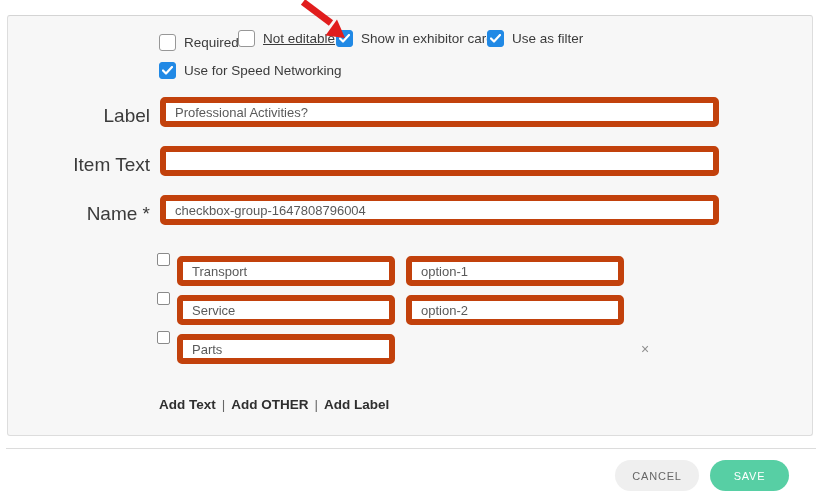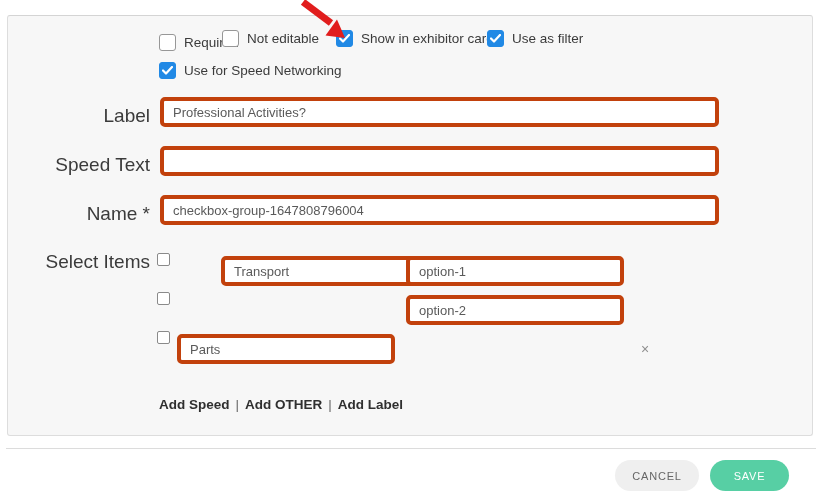--- a/index.html
+++ b/index.html
@@ -22,21 +22,21 @@
   .checkbox svg{display:none;}
   .checkbox.checked{background:#2189e5;border-color:#2189e5;}
   .checkbox.checked svg{display:block;}
   
   .caption{
     position:absolute;left:20px;width:130px;text-align:right;
     font-size:19px;color:#3b3b3b;white-space:nowrap;
   }
   .textinput{
     position:absolute;box-sizing:border-box;height:30px;background:#fff;
-    border:4px solid #c2410c;border-radius:5px;padding:0 9px;
+    border:6px solid #c2410c;border-radius:5px;padding:0 9px;
     font-family:"Liberation Sans", sans-serif;font-size:13px;color:#5a5a5a;outline:none;
   }
   .biginput{left:160px;width:559px;}
   
   .rowcheckbox{
     position:absolute;width:13px;height:13px;box-sizing:border-box;background:#fff;
     border:1px solid #8a8a8a;border-radius:2px;
   }
   .optname{left:177px;width:218px;}
   .optvalue{left:406px;width:218px;}
@@ -64,21 +64,21 @@
 
   <div class="panel"></div>
 
   <div class="cbgroup" style="left:159px;top:34px;">
     <span class="checkbox">
       
     </span>
     <span class="label">Required</span>
   </div>
 
-  <div class="cbgroup" style="left:222px;top:30px;">
+  <div class="cbgroup" style="left:238px;top:30px;text-decoration:underline;">
     <span class="checkbox">
       
     </span>
     <span class="label">Not editable</span>
   </div>
 
   <div class="cbgroup" style="left:336px;top:30px;">
     <span class="checkbox checked">
       <svg width="11" height="9" viewBox="0 0 11 9">
           <polyline points="1,4.5 4,7.5 10,1" fill="none" stroke="#fff" stroke-width="2.2" stroke-linecap="round" stroke-linejoin="round"></polyline>
@@ -106,40 +106,40 @@
   </div>
 
   <svg class="arrow" viewBox="0 0 54 40">
     <line x1="6" y1="2" x2="34" y2="23" stroke="#e11d1d" stroke-width="7"></line>
     <polygon points="48,38 28.5,35.5 40,19.5" fill="#e11d1d"></polygon>
   </svg>
 
   <div class="caption" style="top:105px;">Label</div>
   <input class="textinput biginput" style="top: 97px;" value="Professional Activities?">
 
-  <div class="caption" style="top:154px;">Speed Text</div>
+  <div class="caption" style="top:154px;">Item Text</div>
   <input class="textinput biginput" style="top: 146px;" value="">
 
   <div class="caption" style="top:203px;">Name *</div>
   <input class="textinput biginput" style="top: 195px;" value="checkbox-group-1647808796004">
 
-  <div class="caption" style="top:251px;">Select Items</div>
 
   <span class="rowcheckbox" style="left:157px;top:253px;"></span>
-  <input class="textinput optname" style="top: 256px; margin-left: 44px;" value="Transport">
+  <input class="textinput optname" style="top: 256px;" value="Transport">
   <input class="textinput optvalue" style="top: 256px;" value="option-1">
 
   <span class="rowcheckbox" style="left:157px;top:292px;"></span>
+  <input class="textinput optname" style="top: 295px;" value="Service">
   <input class="textinput optvalue" style="top: 295px;" value="option-2">
 
   <span class="rowcheckbox" style="left:157px;top:331px;"></span>
   <input class="textinput optname" style="top: 334px;" value="Parts">
   <span class="remove-x" style="top:342px;">×</span>
 
   <div class="addlinks">
-    <span class="link">Add Speed</span><span class="sep">|</span><span class="link">Add OTHER</span><span class="sep">|</span><span class="link">Add Label</span>
+    <span class="link">Add Text</span><span class="sep">|</span><span class="link">Add OTHER</span><span class="sep">|</span><span class="link">Add Label</span>
   </div>
 
   <div class="divider"></div>
   <button class="btn btn-save">SAVE</button>
   <button class="btn btn-cancel">CANCEL</button>
 
 </div>
 
 </body></html>

